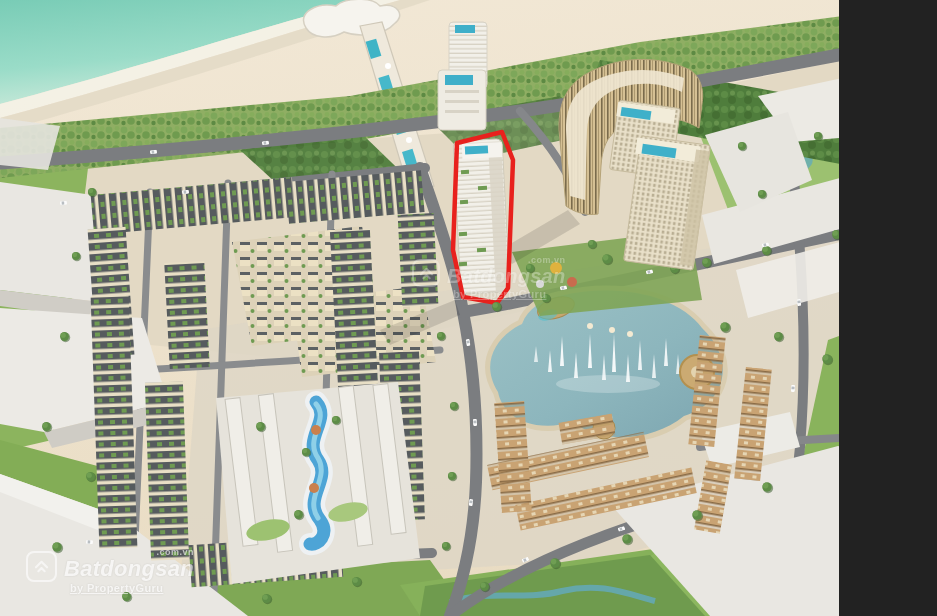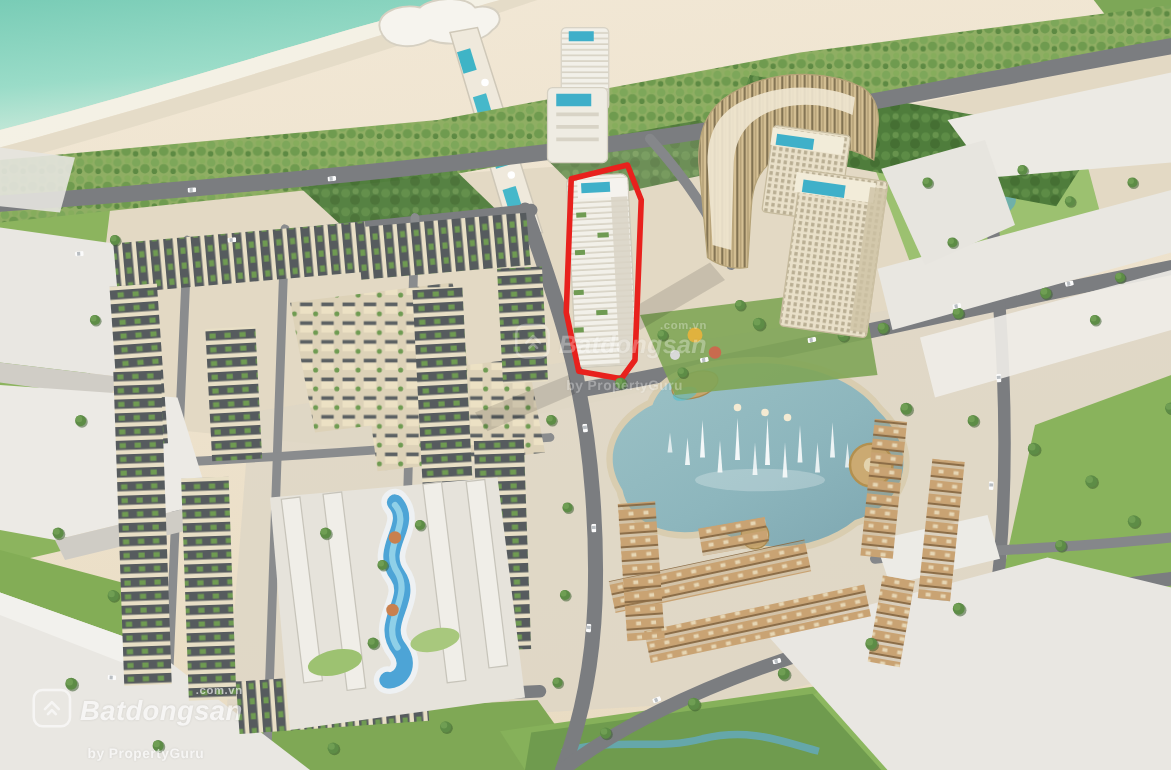--- a/index.html
+++ b/index.html
@@ -1,33 +1,34 @@
 <!DOCTYPE html>
 <html><head>
 <meta charset="utf-8">
 <style>
   html,body{margin:0;padding:0;background:#222;}
   #stage{
-    position:relative;width:937px;height:616px;overflow:hidden;
+    position:relative;width:799px;height:616px;overflow:hidden;
     font-family:"Liberation Sans",sans-serif;
     background:#7f1d1d;
+    padding-left:40px;
   }
   #stage svg{position:absolute;left:0;top:0;display:block;}
   
   .wm{position:absolute;display:flex;align-items:flex-start;gap:7px;color:#ffffff;
       text-shadow:0 0 2px rgba(60,60,60,.25);pointer-events:none;}
   .wm-bl{left:26px;top:548px;opacity:.62;}
   .wm-c{left:412px;top:256px;opacity:.30;}
   .wm-logo{width:27px;height:27px;border:2.5px solid #fff;border-radius:8px;
       display:flex;align-items:center;justify-content:center;flex:0 0 auto;margin-top:3px;}
   .wm-logo svg{position:static!important;width:19px;height:19px;}
   .wm-text{position:relative;display:flex;flex-direction:column;line-height:1;}
   .wm-suffix{font-size:9px;letter-spacing:.5px;align-self:flex-end;margin-bottom:1px;font-weight:bold;}
   .wm-brand{font-size:22px;font-weight:bold;letter-spacing:.3px;font-style:italic;}
-  .wm-byline{font-size:11px;font-weight:bold;margin-top:18px;margin-left:6px;letter-spacing:.4px;}
+  .wm-byline{font-size:11px;font-weight:bold;margin-top:3px;margin-left:6px;letter-spacing:.4px;text-decoration:underline;}
   .wm-c .wm-brand{font-size:20px;}
   .wm-c .wm-logo{width:24px;height:24px;}
 </style>
 </head>
 <body>
 
 <div id="stage">
 <svg width="937" height="616" viewBox="0 0 937 616">
   <defs>
     <linearGradient id="gOcean" x1="0" y1="0" x2="0.35" y2="1">

